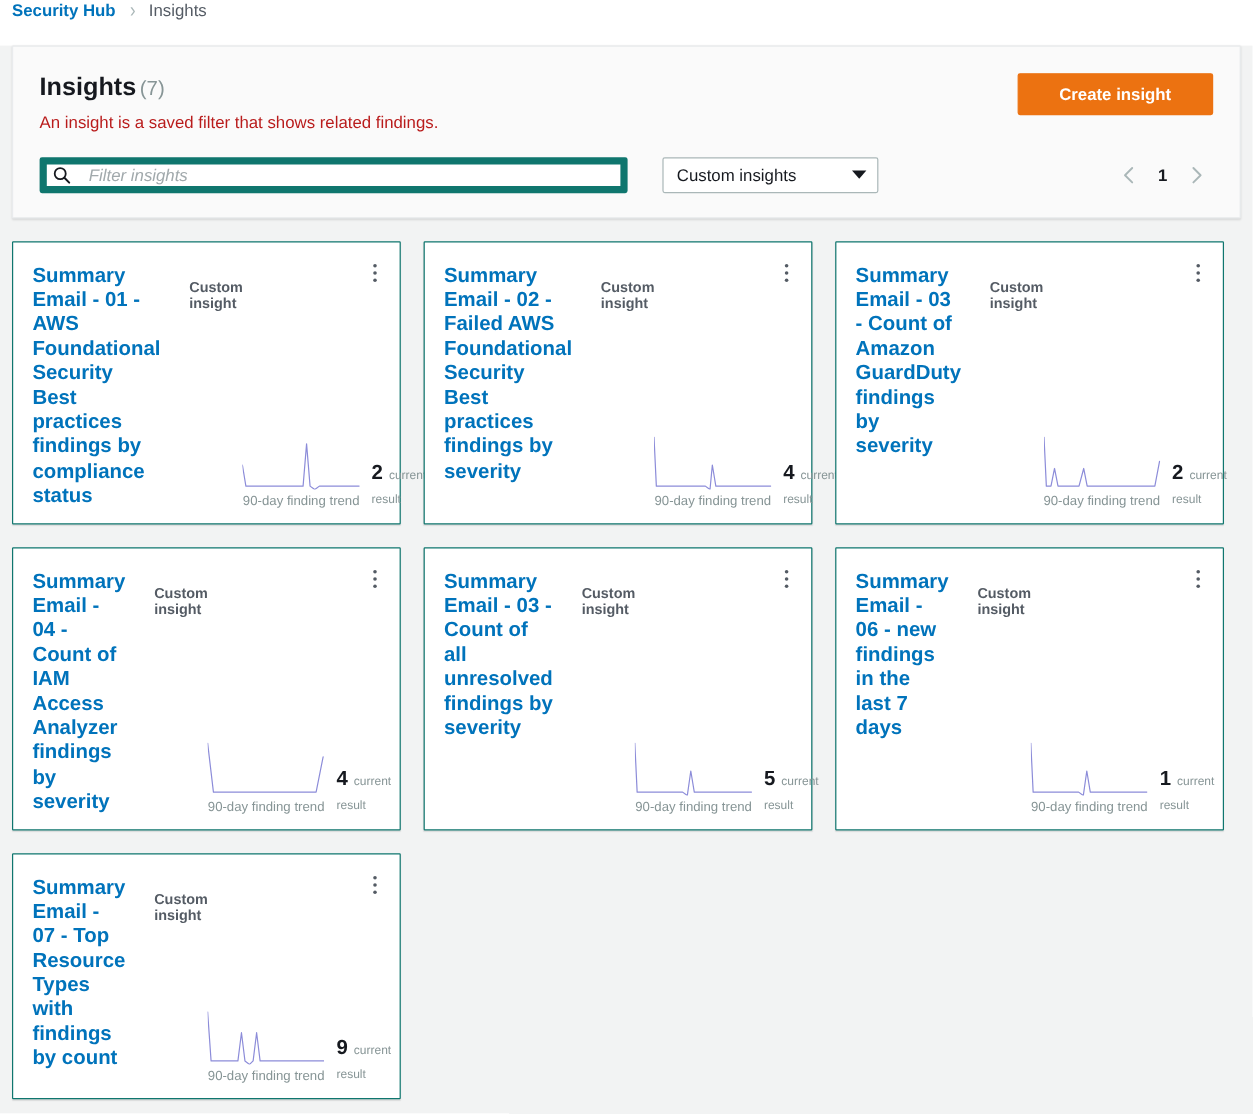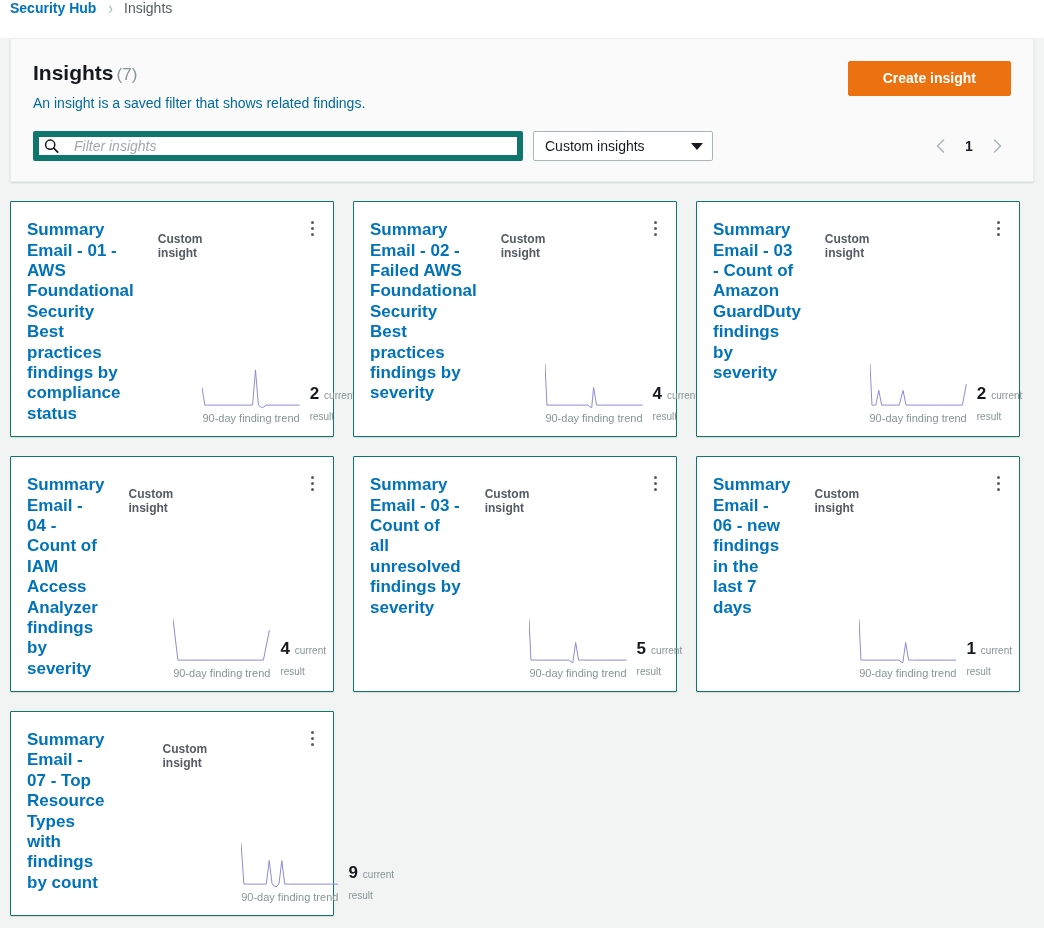--- a/index.html
+++ b/index.html
@@ -76,21 +76,21 @@
     line-height: 1.1;
   }
   .panel-count {
     color: #879596;
     font-weight: normal;
     font-size: 17px;
     margin-left: 3px;
   }
   .panel-desc {
     font-size: 14px;
-    color: #0369a1;
+    color: #b91c1c;
     margin: 9px 0 0 0;
     line-height: 1.4;
   }
   .btn-primary {
     background: #ec7211;
     color: #ffffff;
     border: 1px solid #ec7211;
     border-radius: 2px;
     font-size: 14px;
     font-weight: bold;
@@ -129,21 +129,21 @@
   .search-icon {
     position: absolute;
     left: 11px;
     top: 50%;
     transform: translateY(-50%);
     width: 15px; height: 15px;
     pointer-events: none;
   }
   .select-wrap {
     position: relative;
-    margin-left: 10px;
+    margin-left: 29px;
     width: 180px;
   }
   .select-box {
     width: 100%;
     height: 30px;
     border: 1px solid #aab7b8;
     border-radius: 2px;
     background: #ffffff;
     display: flex;
     align-items: center;
@@ -193,21 +193,21 @@
     border: 1px solid #0f766e;
     border-radius: 1px;
     box-shadow: 0 1px 1px rgba(0,0,0,0.10);
     padding: 18px 16px 12px 16px;
     position: relative;
     display: flex;
     flex-direction: row;
   }
   .card-r1 { min-height: 219px; }
   .card-r2 { min-height: 198px; }
-  .card-r3 { min-height: 205px; gap: 34px; }
+  .card-r3 { min-height: 205px; }
 
   .card-title {
     color: #0073bb;
     font-size: 17px;
     font-weight: bold;
     line-height: 1.2;
     margin: 0 24px 0 0;
     cursor: pointer;
   }
   .card-sub {

